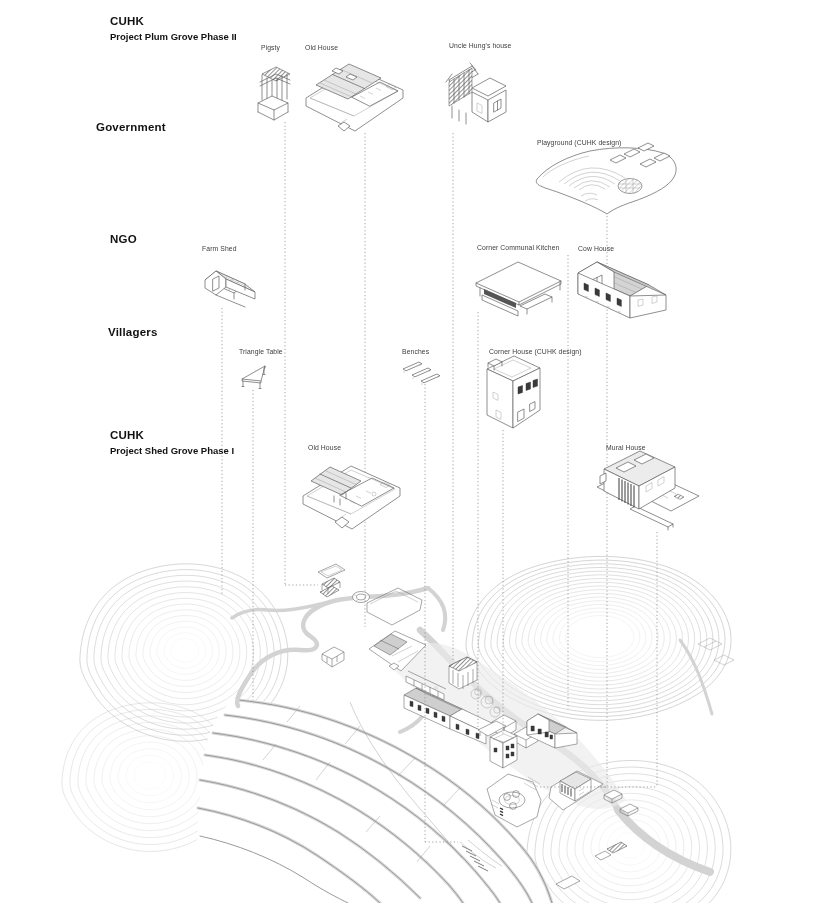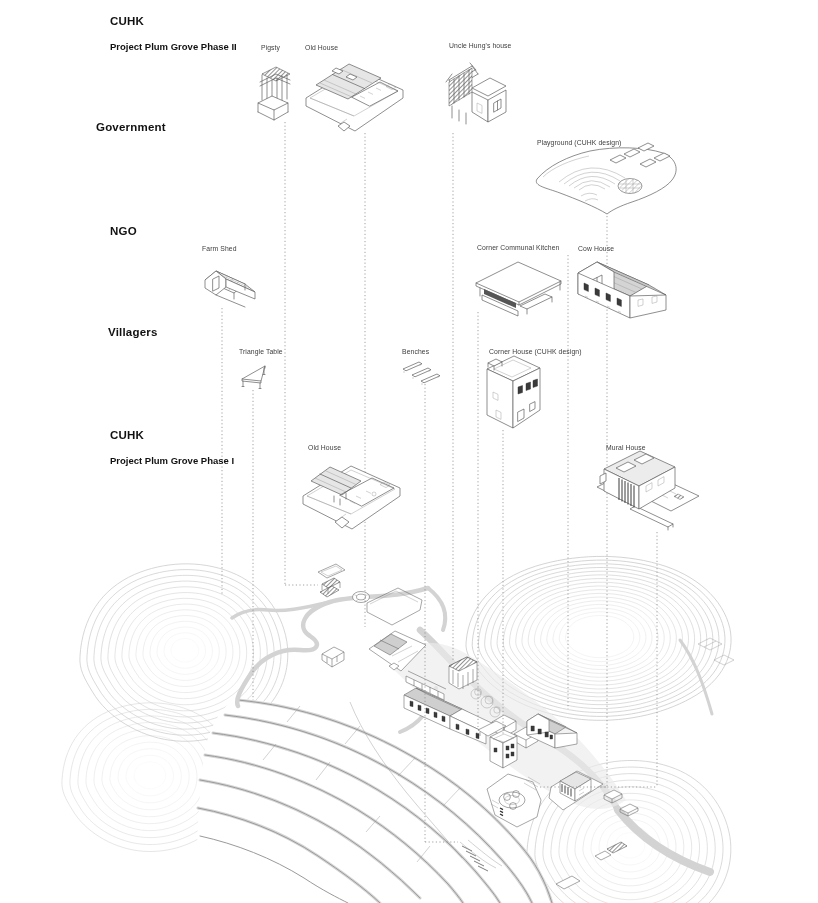--- a/index.html
+++ b/index.html
@@ -1,21 +1,21 @@
 <!DOCTYPE html>
 <html><head>
 <meta charset="utf-8">
 <style>
   html,body{margin:0;padding:0;background:#fff}
   .stage{position:relative;width:772px;height:903px;background:#fff;overflow:hidden;
          font-family:"Liberation Sans",sans-serif}
   .stage svg{position:absolute;left:0;top:0}
   .sec{position:absolute;color:#111;font-weight:700;white-space:nowrap}
   .sec .t{font-size:11.5px;letter-spacing:.2px;display:block}
-  .sec .s{font-size:9.5px;display:block;margin-top:14px}
+  .sec .s{font-size:9.5px;display:block;margin-top:4px}
   .bl{position:absolute;font-size:6.8px;color:#3c3c3c;white-space:nowrap;letter-spacing:.1px}
   
   .cont use{vector-effect:non-scaling-stroke;stroke:#c9c9c9;stroke-width:.7;fill:none}
   .cont2 use{vector-effect:non-scaling-stroke;stroke:#cfcfcf;stroke-width:.6;fill:none}
   .ln{stroke:#5f5f5f;stroke-width:.7;fill:none;stroke-linejoin:round;stroke-linecap:round}
   .lnw{stroke:#5f5f5f;stroke-width:.7;fill:#fff;stroke-linejoin:round}
   .roof{stroke:#5f5f5f;stroke-width:.7;fill:#e6e6e6;stroke-linejoin:round}
   .roofd{stroke:#555;stroke-width:.7;fill:#d4d4d4;stroke-linejoin:round}
   .thin{stroke:#9a9a9a;stroke-width:.45;fill:none}
   .dash{stroke:#8a8a8a;stroke-width:.8;fill:none;stroke-dasharray:1.2 2.4}
@@ -460,29 +460,29 @@
   </g>
 </svg>
 
   <div class="sec" style="left:110px;top:15px">
     <span class="t">CUHK</span>
     <span class="s">Project Plum Grove Phase II</span>
   </div>
   <div class="sec" style="left:96px;top:121px">
     <span class="t">Government</span>
   </div>
-  <div class="sec" style="left:110px;top:225px">
+  <div class="sec" style="left:110px;top:233px">
     <span class="t">NGO</span>
   </div>
   <div class="sec" style="left:108px;top:326px">
     <span class="t">Villagers</span>
   </div>
   <div class="sec" style="left:110px;top:429px">
     <span class="t">CUHK</span>
-    <span class="s">Project Plum Grove Phase I</span>
+    <span class="s">Project Shed Grove Phase I</span>
   </div>
 
   <div class="bl" style="left:261px;top:44px">Pigsty</div>
   <div class="bl" style="left:305px;top:44px">Old House</div>
   <div class="bl" style="left:449px;top:42px">Uncle Hung's house</div>
   <div class="bl" style="left:537px;top:139px">Playground (CUHK design)</div>
   <div class="bl" style="left:202px;top:245px">Farm Shed</div>
   <div class="bl" style="left:477px;top:244px">Corner Communal Kitchen</div>
   <div class="bl" style="left:578px;top:245px">Cow House</div>
   <div class="bl" style="left:239px;top:348px">Triangle Table</div>

